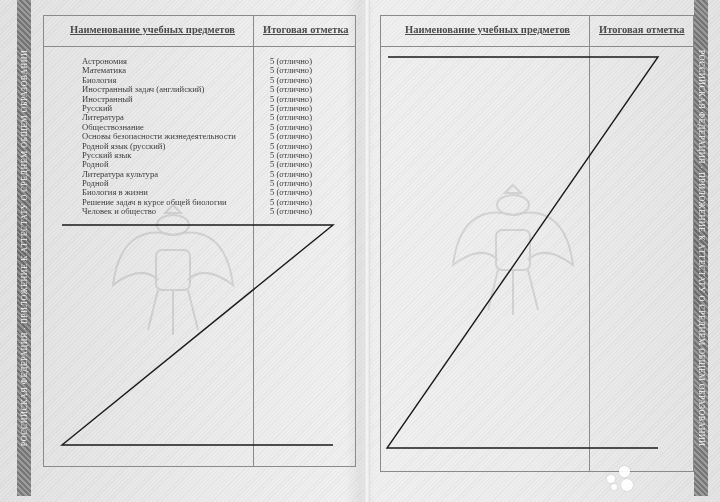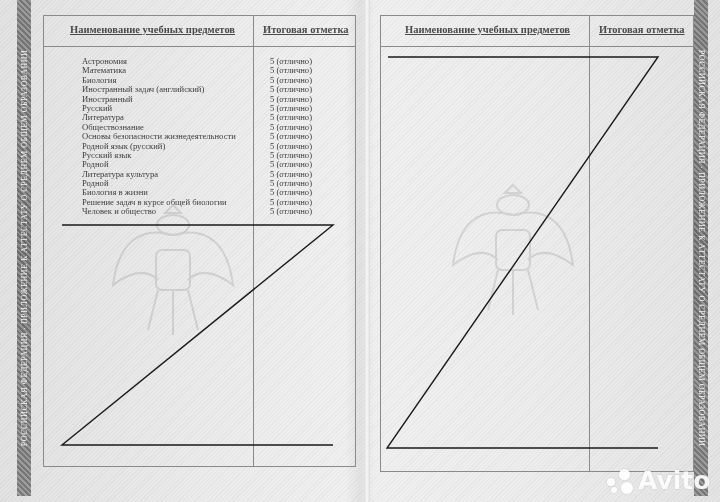--- a/index.html
+++ b/index.html
@@ -186,14 +186,13 @@
   <polyline points="388,57 658,57 387,448 658,448" fill="none" stroke="#1a1a1a" stroke-width="1.4"></polyline>
 </svg>
 
 <div class="avito">
   <span class="avito-dots">
     <i style="left:12px;top:0;width:11px;height:11px;"></i>
     <i style="left:0;top:9px;width:8px;height:8px;"></i>
     <i style="left:14px;top:13px;width:12px;height:12px;"></i>
     <i style="left:4px;top:18px;width:6px;height:6px;"></i>
   </span>
-  <span>Avito</span>
 </div>
 
 </body></html>

